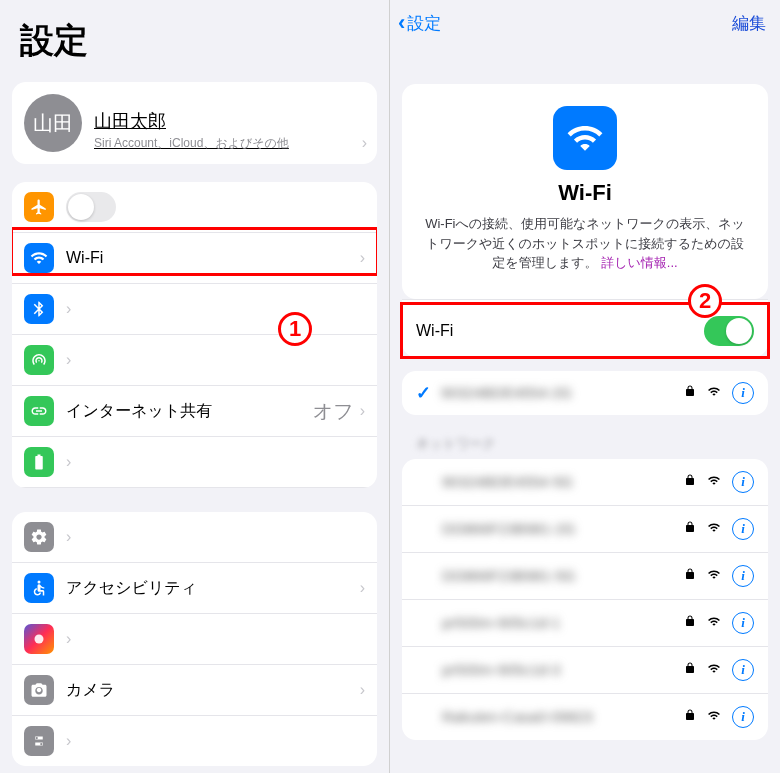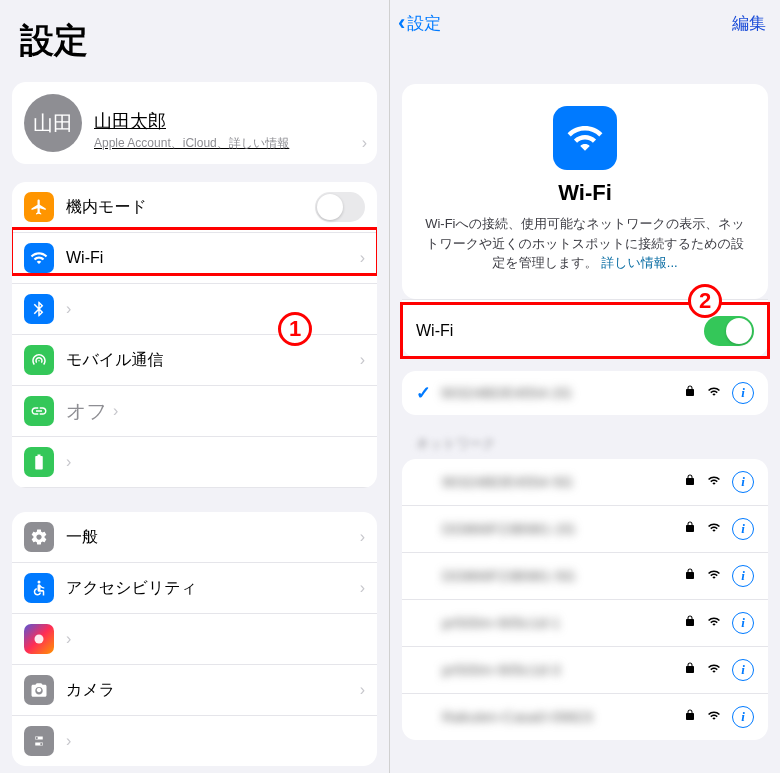--- a/index.html
+++ b/index.html
@@ -149,21 +149,21 @@
       text-align: center;
       position: relative;
     }
     .wifi-hero-icon {
       width: 64px; height: 64px; border-radius: 14px; background:#007aff;
       display:flex; align-items:center; justify-content:center; margin:0 auto 10px auto;
     }
     .wifi-hero-icon svg{ width:38px; height:38px; fill:#fff;}
     .wifi-hero-title { font-size: 22px; font-weight: 700; margin-bottom: 8px;}
     .wifi-hero-desc { font-size: 13px; color:#3c3c43; line-height:1.5;}
-    .wifi-hero-link { color:#0369a1; }
+    .wifi-hero-link { color:#a21caf; }
 
     .wifi-toggle-row, .wifi-net-row {
       display:flex; align-items:center; padding: 11px 14px; background:#fff;
       margin: 0 12px 0 12px;
     }
     .wifi-toggle-row { border-radius: 0 0 14px 14px; border-top:0.5px solid #e5e5ea; margin-top:-14px; padding-top:16px; position: relative;}
     .wifi-toggle-label { flex:1; font-size:16px;}
 
     .wifi-current {
       margin: 14px 12px 0 12px;
@@ -197,34 +197,33 @@
 </head>
 <body>
 
 <div class="panel panel-left">
   <div class="title-large">設定</div>
 
   <div class="account-card">
     <div class="avatar">山田</div>
     <div class="account-text">
       <div class="account-name">山田太郎</div>
-      <div class="account-sub">Apple Account、iCloud、詳しい情報</div>
+      <div class="account-sub">Siri Account、iCloud、およびその他</div>
     </div>
     <div class="chevron">›</div>
   </div>
 
   <div class="list-group" style="position:relative;">
 
     <div class="list-row">
       <div class="row-icon ic-orange">
         <svg viewBox="0 0 24 24">
             <path d="M21 16v-2l-8-5V3.5c0-.83-.67-1.5-1.5-1.5S10 2.67 10 3.5V9l-8 5v2l8-2.5V19l-2 1.5V22l3.5-1 3.5 1v-1.5L13 19v-5.5l8 2.5z"></path>
           </svg>
       </div>
-      <div class="row-label">機内モード</div>
       <div class="toggle-off"></div>
     </div>
 
     <div class="list-row">
       <div class="row-icon ic-blue">
         <svg viewBox="0 0 24 24">
             <path d="M1 9l2 2c4.97-4.97 13.03-4.97 18 0l2-2C16.93 2.93 7.07 2.93 1 9zm8 8l3 3 3-3c-1.66-1.66-4.34-1.66-6 0zm-4-4l2 2c2.76-2.76 7.24-2.76 10 0l2-2C15.14 9.14 8.86 9.14 5 13z"></path>
           </svg>
       </div>
       <div class="row-label">Wi-Fi</div>
@@ -239,30 +238,30 @@
       </div>
       <div class="chevron">›</div>
     </div>
 
     <div class="list-row">
       <div class="row-icon ic-green">
         <svg viewBox="0 0 24 24">
             <path d="M12 4c-4.97 0-9 4.03-9 9 0 2.22.81 4.26 2.14 5.83l1.42-1.42C5.59 16.21 5 14.68 5 13c0-3.87 3.13-7 7-7s7 3.13 7 7c0 1.68-.59 3.21-1.56 4.41l1.42 1.42C20.19 17.26 21 15.22 21 13c0-4.97-4.03-9-9-9zm0 4c-2.76 0-5 2.24-5 5 0 1.23.45 2.35 1.18 3.22l1.43-1.43c-.38-.51-.61-1.12-.61-1.79 0-1.66 1.34-3 3-3s3 1.34 3 3c0 .67-.23 1.28-.61 1.79l1.43 1.43C16.55 15.35 17 14.23 17 13c0-2.76-2.24-5-5-5zm0 4c-.55 0-1 .45-1 1s.45 1 1 1 1-.45 1-1-.45-1-1-1z"></path>
           </svg>
       </div>
-      <div class="row-label">モバイル通信</div>
       <div class="chevron">›</div>
     </div>
 
     <div class="list-row">
       <div class="row-icon ic-greenlink">
         <svg viewBox="0 0 24 24">
             <path d="M3.9 12c0-1.71 1.39-3.1 3.1-3.1h4V7H7c-2.76 0-5 2.24-5 5s2.24 5 5 5h4v-1.9H7c-1.71 0-3.1-1.39-3.1-3.1zM8 13h8v-2H8v2zm9-6h-4v1.9h4c1.71 0 3.1 1.39 3.1 3.1s-1.39 3.1-3.1 3.1h-4V17h4c2.76 0 5-2.24 5-5s-2.24-5-5-5z"></path>
           </svg>
       </div>
+      <div class="row-label">インターネット共有</div>
       <div class="row-detail">オフ</div>
       <div class="chevron">›</div>
     </div>
 
     <div class="list-row">
       <div class="row-icon ic-green">
         <svg viewBox="0 0 24 24">
             <path d="M15.67 4H14V2h-4v2H8.33C7.6 4 7 4.6 7 5.33v15.33C7 21.4 7.6 22 8.33 22h7.33c.74 0 1.34-.6 1.34-1.33V5.33C17 4.6 16.4 4 15.67 4z"></path>
           </svg>
       </div>
@@ -274,21 +273,20 @@
 
   <div class="badge-num" style="left:278px; top:312px;">1</div>
 
   <div class="list-group">
     <div class="list-row">
       <div class="row-icon ic-gray">
         <svg viewBox="0 0 24 24">
             <path d="M19.43 12.98c.04-.32.07-.64.07-.98s-.03-.66-.07-.98l2.11-1.65c.19-.15.24-.42.12-.64l-2-3.46c-.12-.22-.39-.3-.61-.22l-2.49 1c-.52-.4-1.08-.73-1.69-.98l-.38-2.65C14.46 2.18 14.25 2 14 2h-4c-.25 0-.46.18-.49.42l-.38 2.65c-.61.25-1.17.59-1.69.98l-2.49-1c-.23-.09-.49 0-.61.22l-2 3.46c-.13.22-.07.49.12.64l2.11 1.65c-.04.32-.07.65-.07.98s.03.66.07.98l-2.11 1.65c-.19.15-.24.42-.12.64l2 3.46c.12.22.39.3.61.22l2.49-1c.52.4 1.08.73 1.69.98l.38 2.65c.03.24.24.42.49.42h4c.25 0 .46-.18.49-.42l.38-2.65c.61-.25 1.17-.59 1.69-.98l2.49 1c.23.09.49 0 .61-.22l2-3.46c.12-.22.07-.49-.12-.64l-2.11-1.65zM12 15.5c-1.93 0-3.5-1.57-3.5-3.5s1.57-3.5 3.5-3.5 3.5 1.57 3.5 3.5-1.57 3.5-3.5 3.5z"></path>
           </svg>
       </div>
-      <div class="row-label">一般</div>
       <div class="chevron">›</div>
     </div>
     <div class="list-row">
       <div class="row-icon ic-blue">
         <svg viewBox="0 0 24 24">
             <circle cx="12" cy="4" r="2"></circle>
             <path d="M19 13v-2c-1.54.02-3.09-.75-4.07-1.83l-1.29-1.43c-.17-.19-.38-.34-.61-.45-.01 0-.01-.01-.02-.01H13c-.35-.2-.75-.3-1.19-.26C10.76 7.11 10 8.04 10 9.09V15c0 1.1.9 2 2 2h5v5h2v-5.5c0-1.1-.9-2-2-2h-3v-3.45c1.29 1.07 3.25 1.94 5 1.95zm-6.17 5c-.41 1.16-1.52 2-2.83 2-1.66 0-3-1.34-3-3 0-1.31.84-2.41 2-2.83V12.1c-2.28.46-4 2.48-4 4.9 0 2.76 2.24 5 5 5 2.42 0 4.44-1.72 4.9-4h-2.07z"></path>
           </svg>
       </div>
       <div class="row-label">アクセシビリティ</div>

